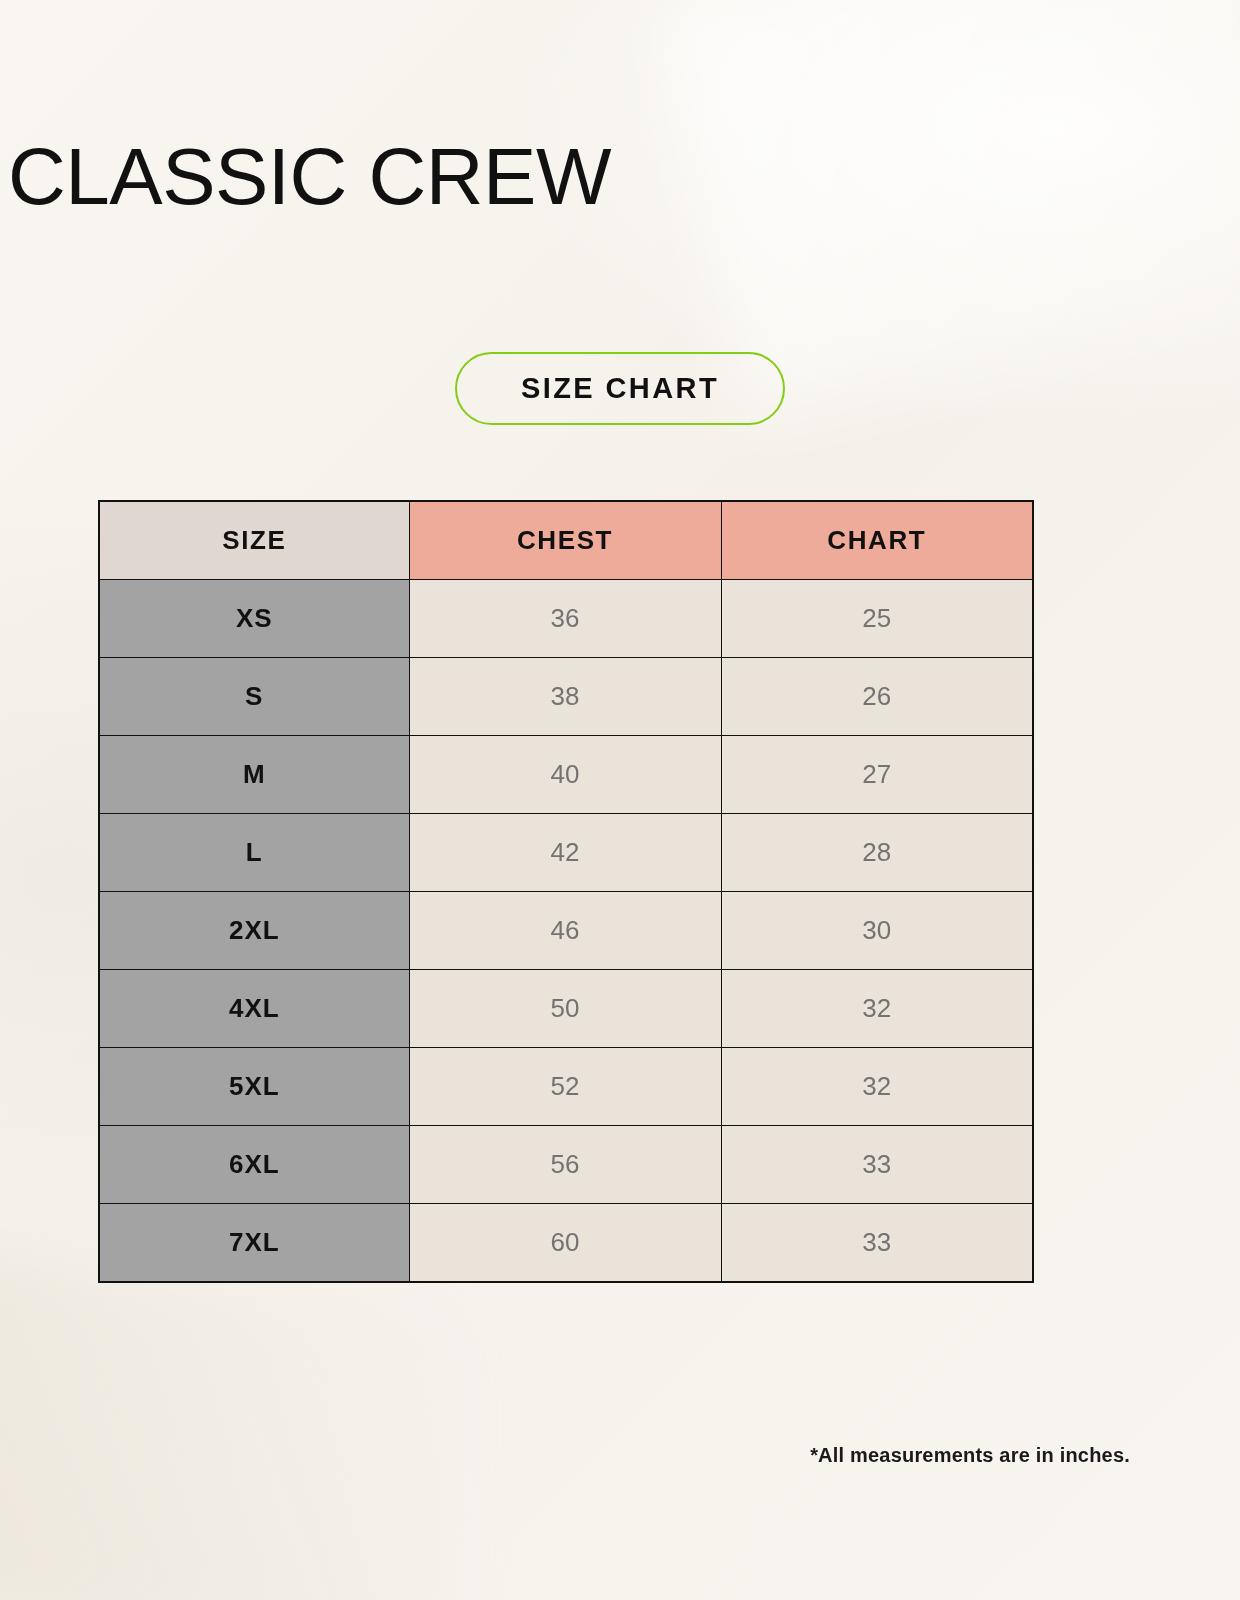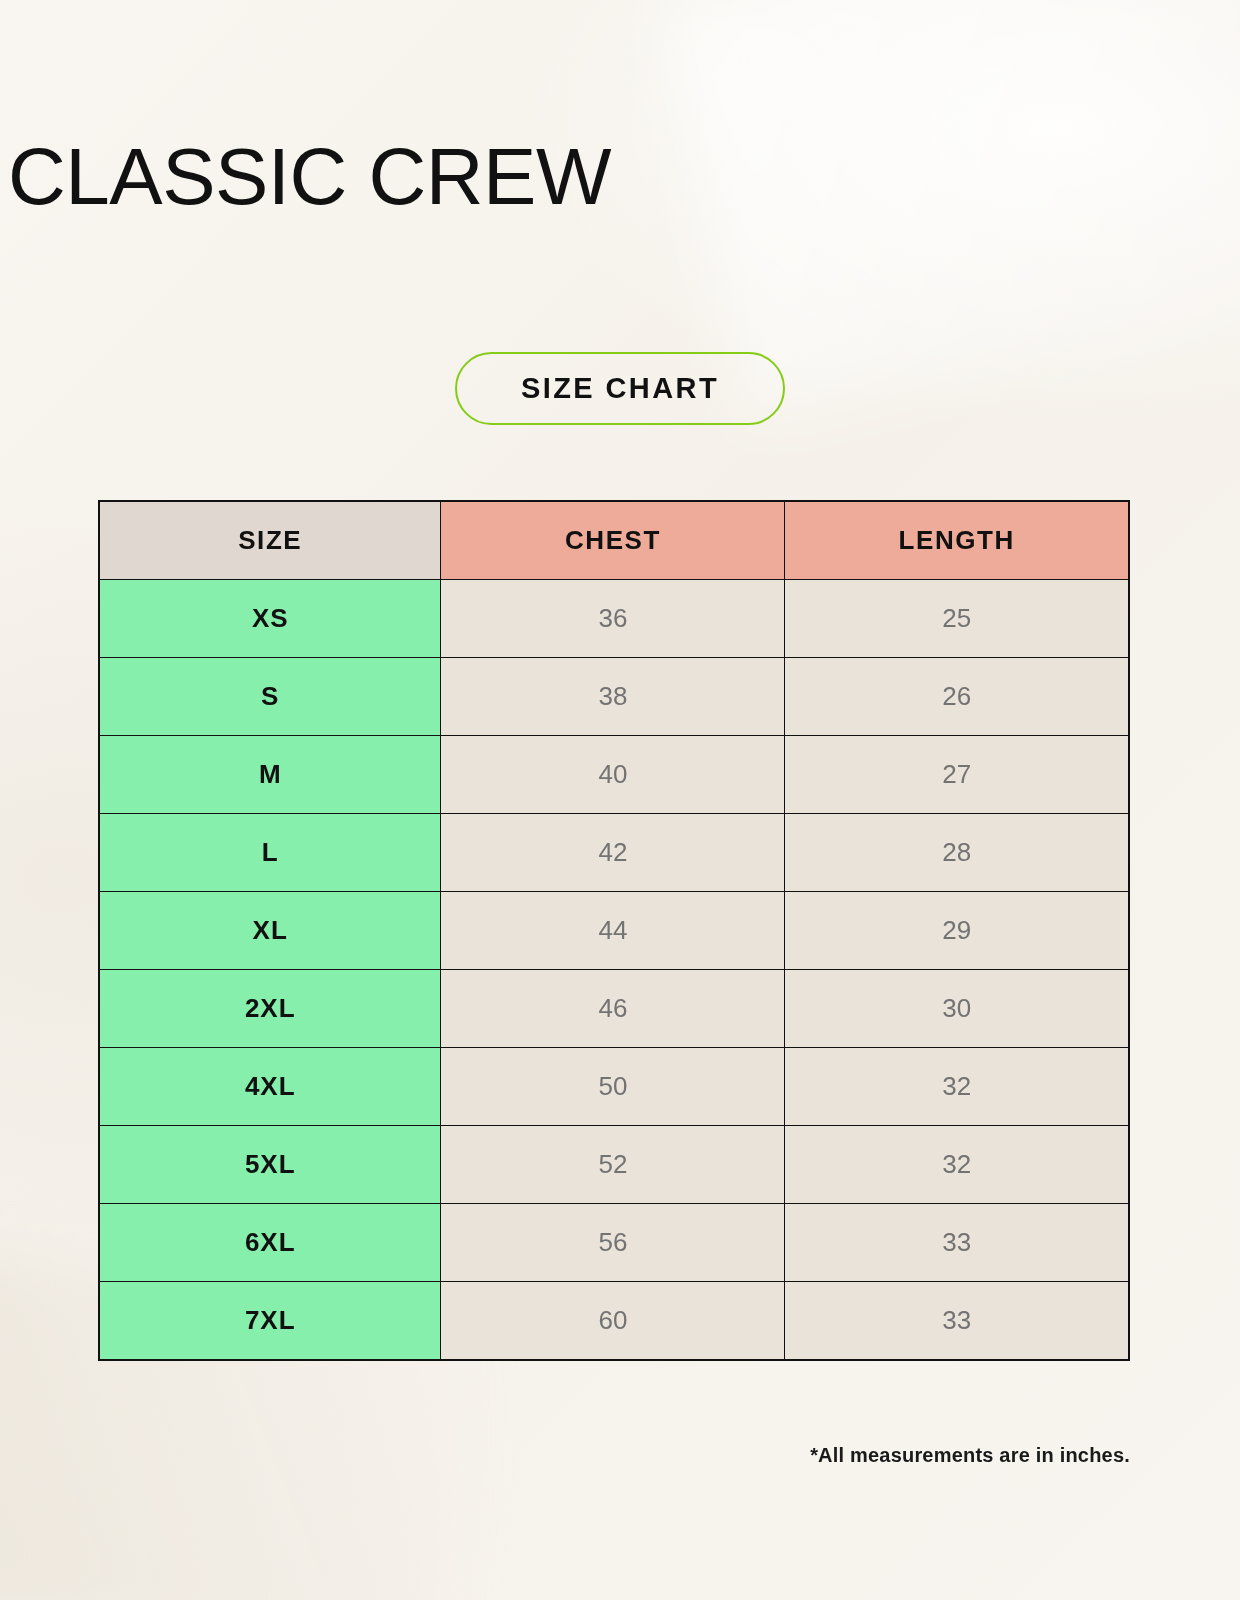--- a/index.html
+++ b/index.html
@@ -73,21 +73,21 @@
     font-weight: 700;
     letter-spacing: 2.4px;
     color: #111111;
     background: transparent;
   }
 
   .table-wrap {
     position: absolute;
     top: 500px;
     left: 98px;
-    width: 1032px;
+    width: 936px;
   }
   table.size-table {
     border-collapse: collapse;
     width: 100%;
     table-layout: fixed;
     border: 2px solid #111111;
   }
   table.size-table col.c-size { width: 33.2%; }
   table.size-table col.c-chest { width: 33.4%; }
   table.size-table col.c-length { width: 33.4%; }
@@ -102,21 +102,21 @@
   thead th {
     font-size: 26px;
     font-weight: 700;
     letter-spacing: 1.6px;
   }
   thead th.h-size { background: #e0d7d0; }
   thead th.h-chest { background: #eeab99; }
   thead th.h-length { background: #eeab99; }
 
   tbody td.cell-size {
-    background: #86efac;
+    background: #a3a3a3;
     font-size: 26px;
     font-weight: 700;
     letter-spacing: 1px;
   }
   tbody td.cell-val {
     background: #eae3da;
     font-size: 26px;
     font-weight: 400;
     color: #737373;
   }
@@ -153,21 +153,21 @@
     <table class="size-table">
       <colgroup>
         <col class="c-size">
         <col class="c-chest">
         <col class="c-length">
       </colgroup>
       <thead>
         <tr>
           <th class="h-size">SIZE</th>
           <th class="h-chest">CHEST</th>
-          <th class="h-length">LENGTH</th>
+          <th class="h-length">CHART</th>
         </tr>
       </thead>
       <tbody>
         <tr>
           <td class="cell-size">XS</td>
           <td class="cell-val">36</td>
           <td class="cell-val">25</td>
         </tr>
         <tr>
           <td class="cell-size">S</td>
@@ -178,25 +178,20 @@
           <td class="cell-size">M</td>
           <td class="cell-val">40</td>
           <td class="cell-val">27</td>
         </tr>
         <tr>
           <td class="cell-size">L</td>
           <td class="cell-val">42</td>
           <td class="cell-val">28</td>
         </tr>
         <tr>
-          <td class="cell-size">XL</td>
-          <td class="cell-val">44</td>
-          <td class="cell-val">29</td>
-        </tr>
-        <tr>
           <td class="cell-size">2XL</td>
           <td class="cell-val">46</td>
           <td class="cell-val">30</td>
         </tr>
         <tr>
           <td class="cell-size">4XL</td>
           <td class="cell-val">50</td>
           <td class="cell-val">32</td>
         </tr>
         <tr>

